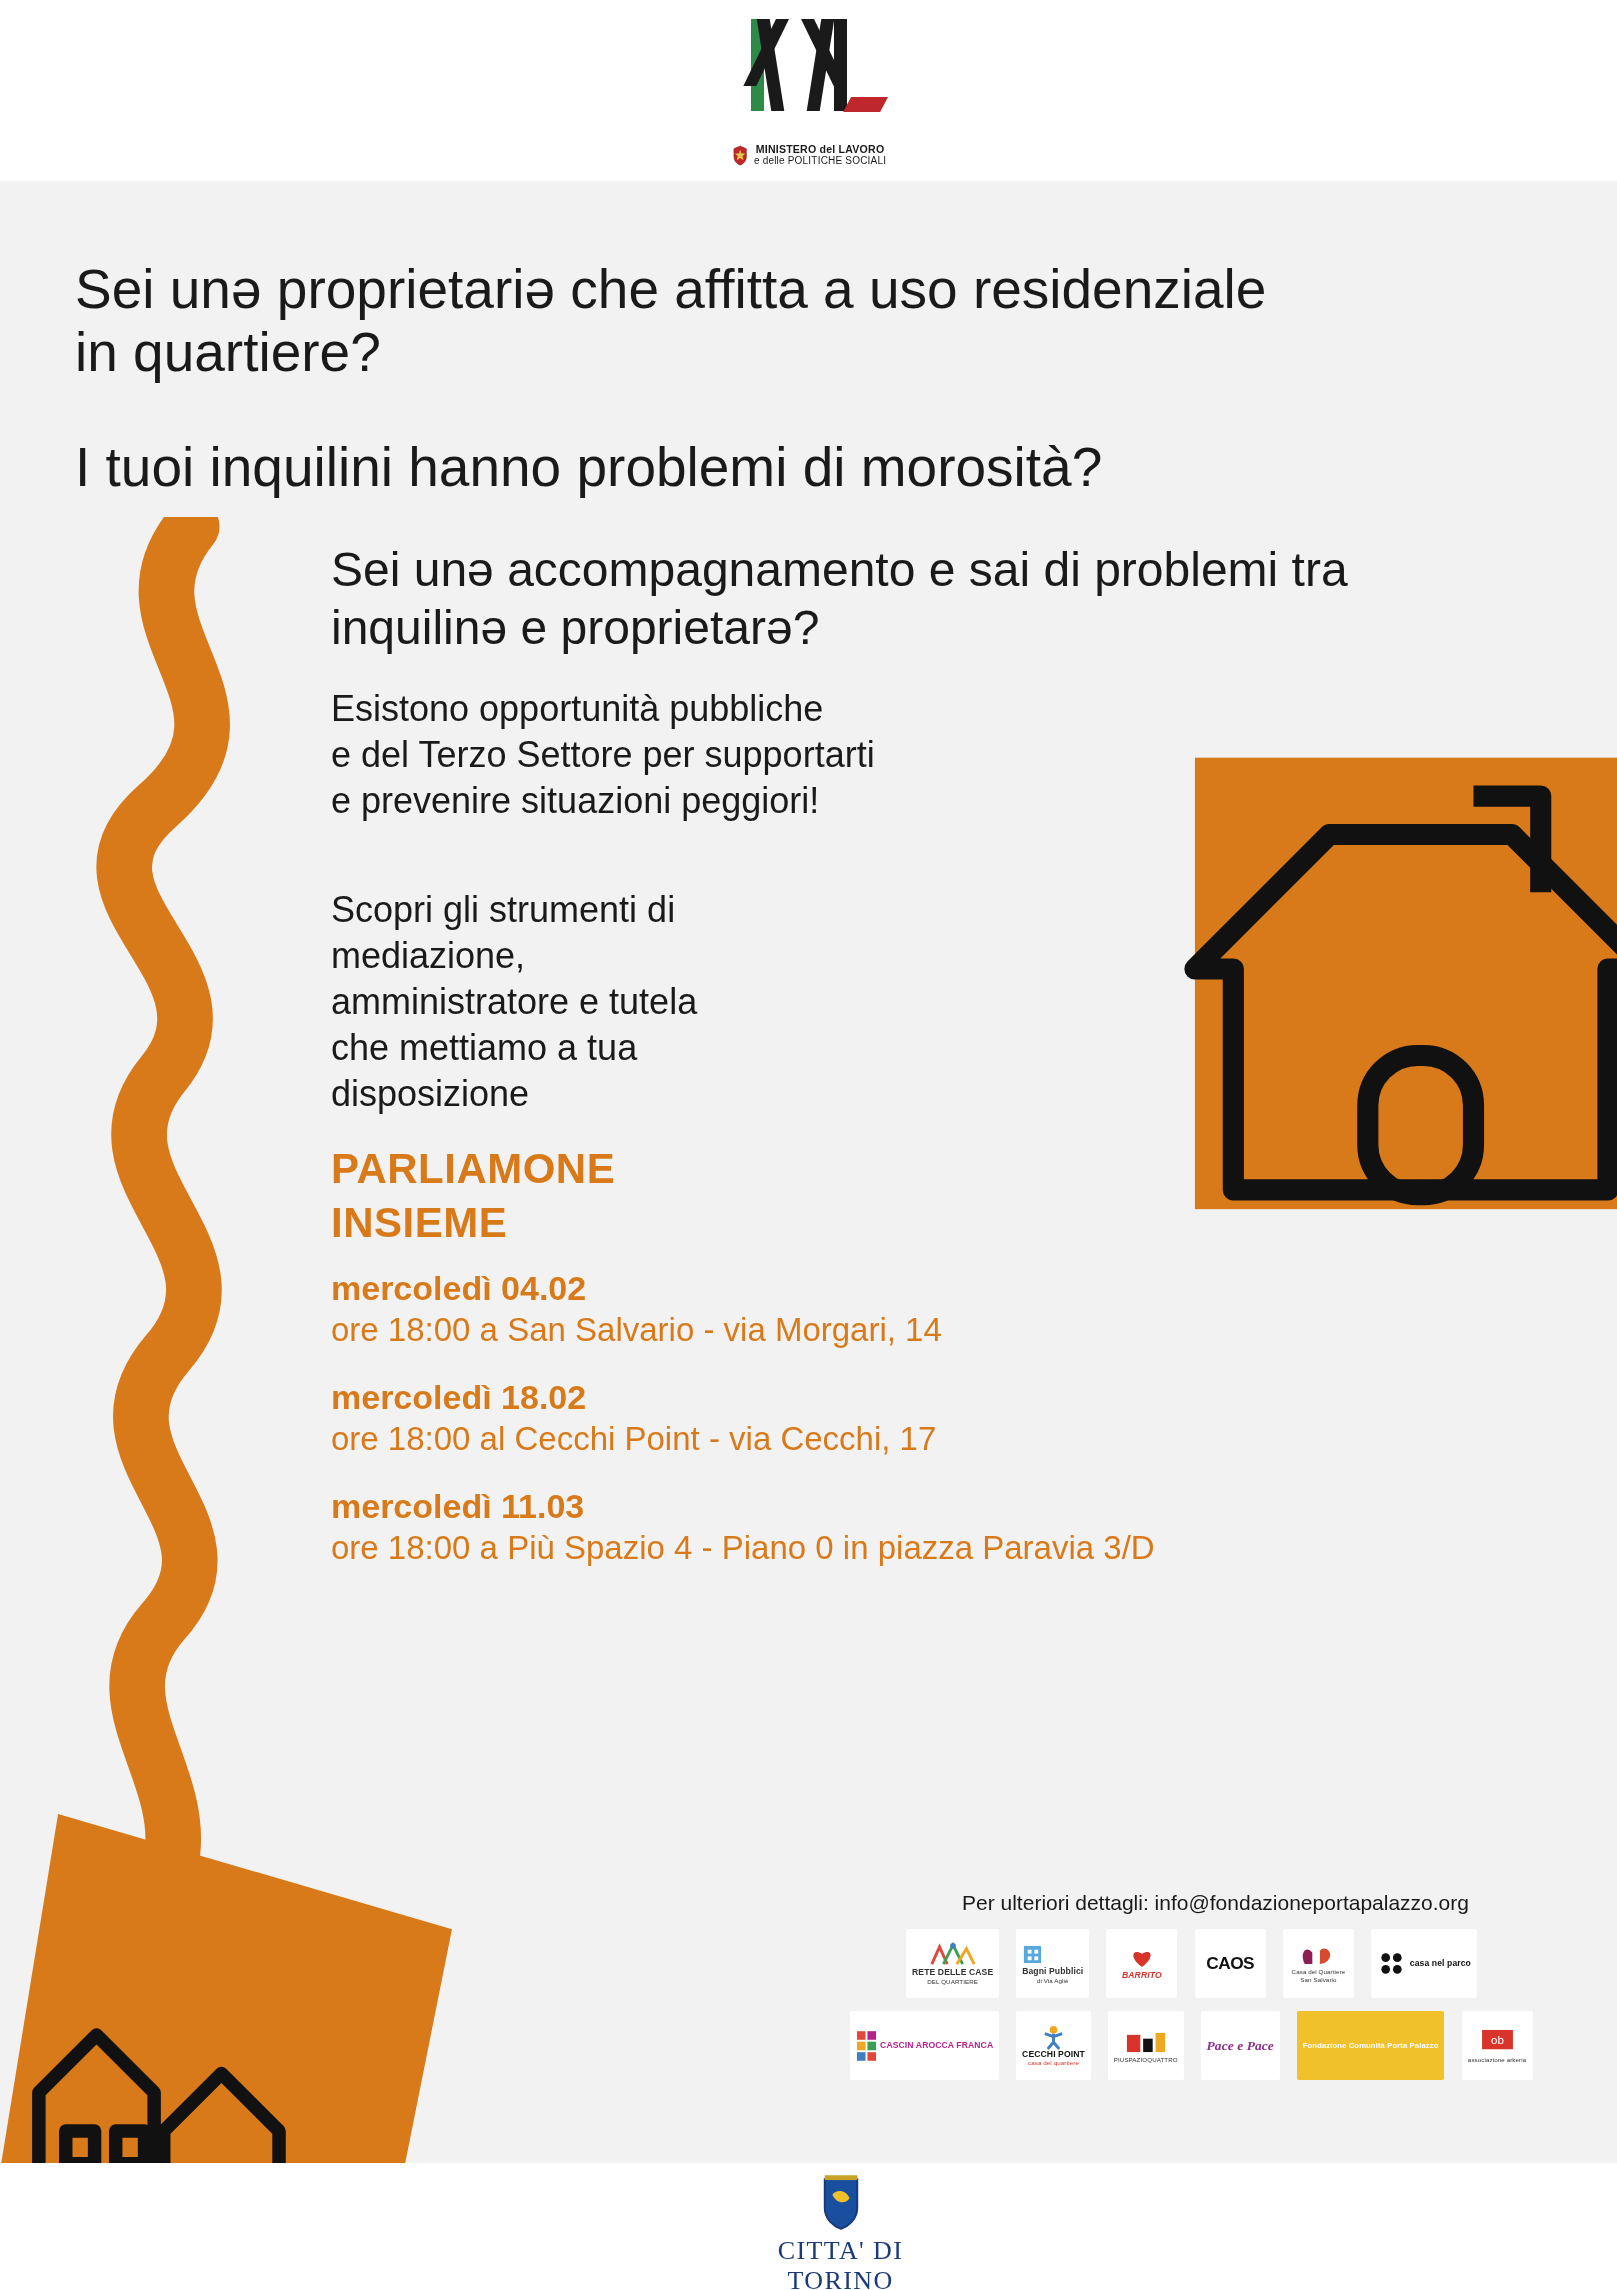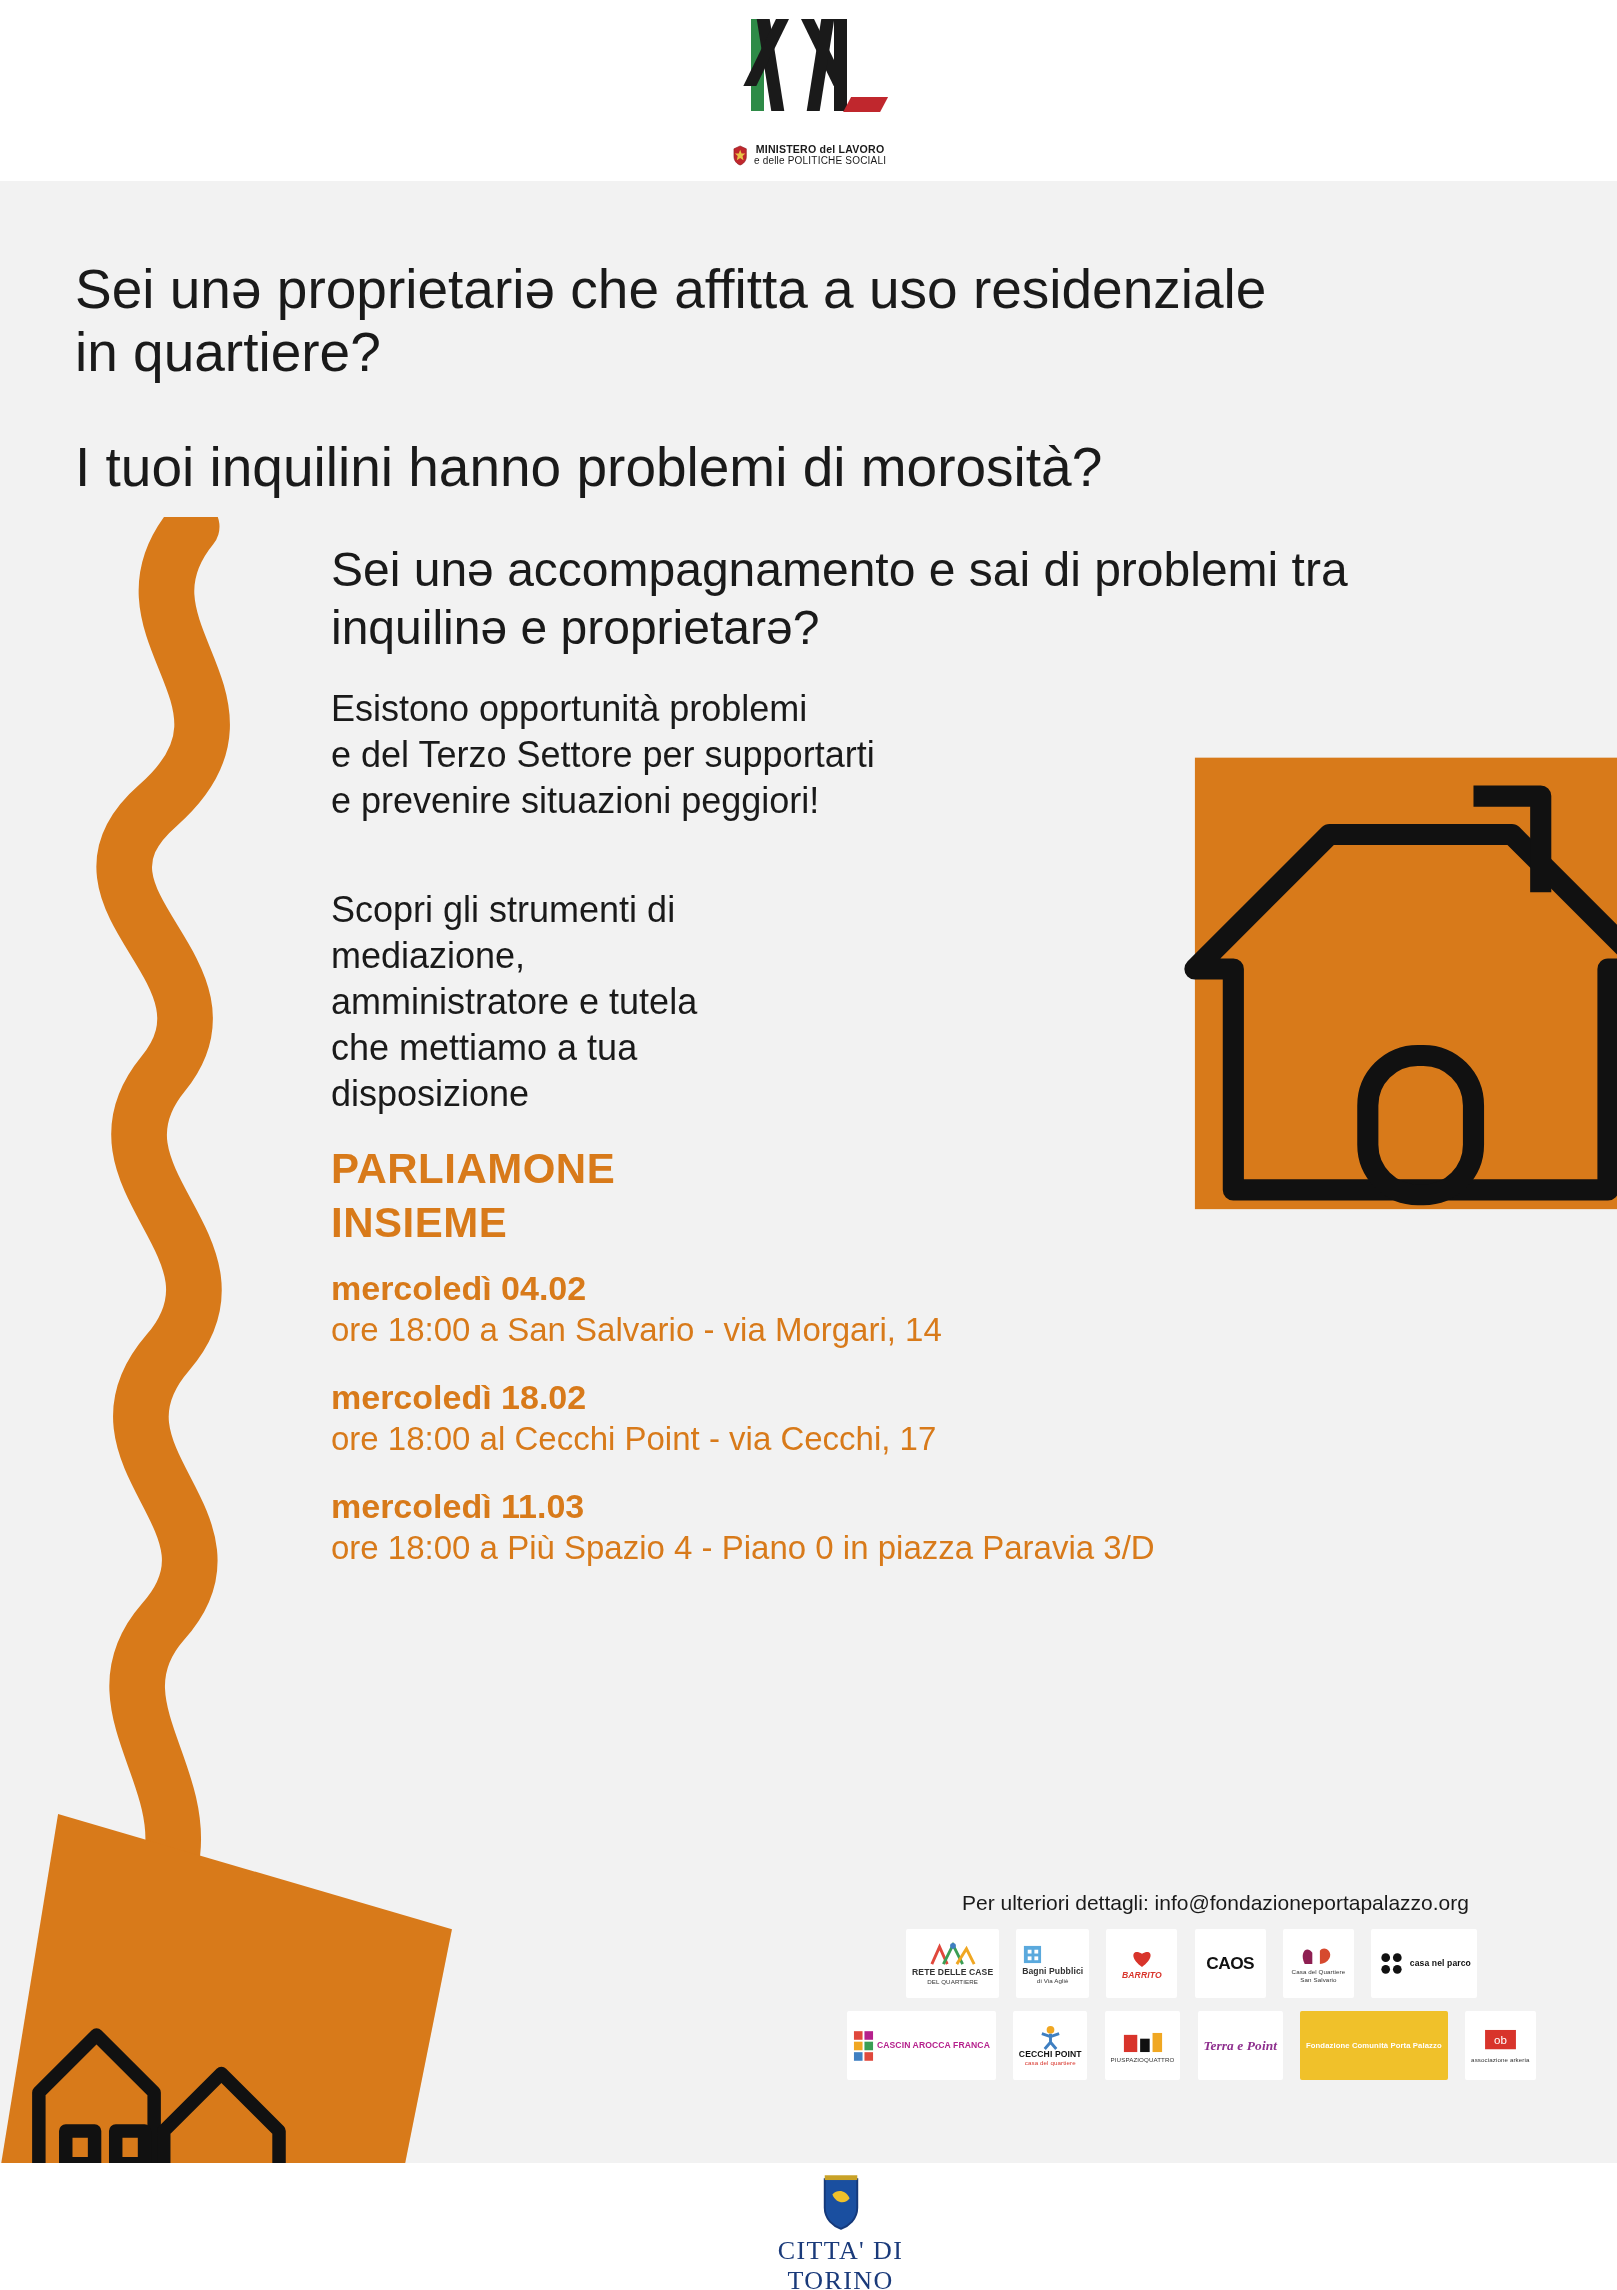--- a/index.html
+++ b/index.html
@@ -392,21 +392,21 @@
         <rect x="268" y="375" width="30" height="34"></rect>
         <rect x="218" y="445" width="30" height="34"></rect>
         <rect x="268" y="445" width="30" height="34"></rect>
       </g>
     </svg>
 
     <div class="q1">Sei unə proprietariə che affitta a uso residenziale in quartiere?</div>
     <div class="q2">I tuoi inquilini hanno problemi di morosità?</div>
     <div class="q3">Sei unə accompagnamento e sai di problemi tra inquilinə e proprietarə?</div>
 
-    <div class="p1" style="white-space: pre-line;">Esistono opportunità problemi
+    <div class="p1" style="white-space: pre-line;">Esistono opportunità pubbliche
 e del Terzo Settore per supportarti
 e prevenire situazioni peggiori!</div>
     <div class="p2" style="white-space: pre-line;">Scopri gli strumenti di
 mediazione,
 amministratore e tutela
 che mettiamo a tua
 disposizione</div>
 
     <div class="headline" style="white-space: pre-line;">PARLIAMONE
 INSIEME</div>
@@ -519,21 +519,21 @@
             <svg width="42" height="27" viewBox="0 0 44 28">
               <rect x="2" y="6" width="14" height="18" fill="#d8342b"></rect>
               <rect x="19" y="10" width="10" height="14" fill="#111"></rect>
               <rect x="32" y="4" width="10" height="20" fill="#f0a722"></rect>
             </svg>
             <div class="lbl sub" style="color:#333;">PIUSPAZIOQUATTRO</div>
           </div>
         </div>
         <div class="logo-box">
           <div class="logo-inner">
-            <div class="lbl" style="color:#8e2f8e; font-family:'Liberation Serif',serif; font-style:italic; font-size:13.4px;">Terra e Point</div>
+            <div class="lbl" style="color:#8e2f8e; font-family:'Liberation Serif',serif; font-style:italic; font-size:13.4px;">Pace e Pace</div>
           </div>
         </div>
         <div class="logo-box" style="background:#f0c12a;">
           <div class="logo-inner">
             <div class="lbl" style="color:#fff; font-size:7.7px; line-height:9.6px;">Fondazione Comunità Porta Palazzo</div>
           </div>
         </div>
         <div class="logo-box">
           <div class="logo-inner">
             <svg width="33" height="27" viewBox="0 0 34 28">

